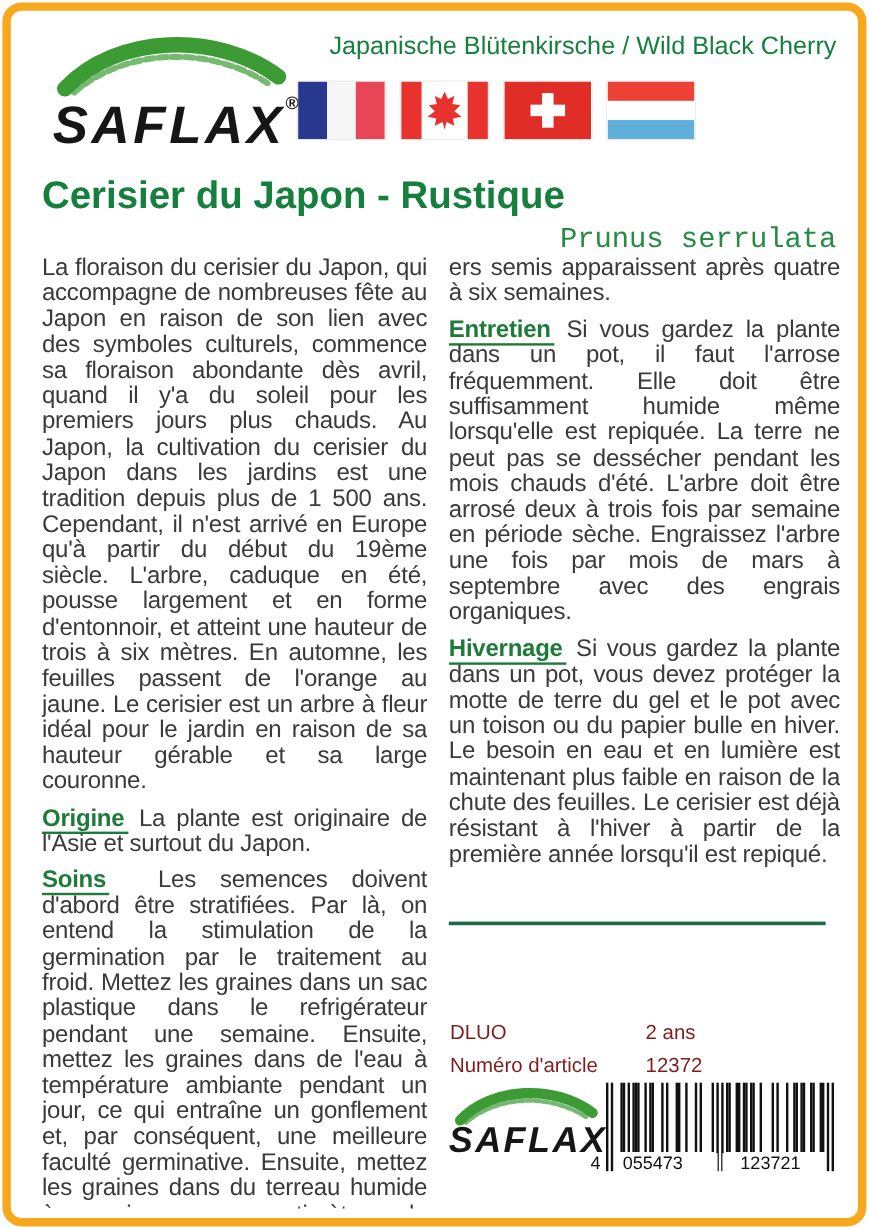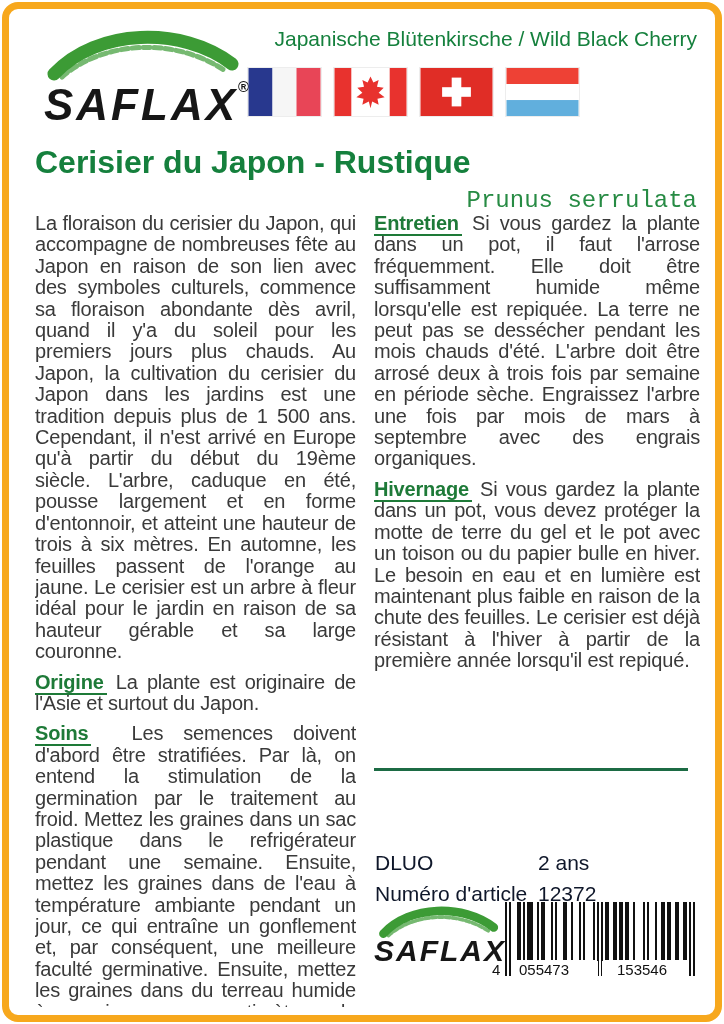--- a/index.html
+++ b/index.html
@@ -26,21 +26,21 @@
   
   .col{position:absolute;top:213px;font-size:20px;line-height:21.4px;letter-spacing:-0.2px;
        text-align:justify;color:#3a3a3a;}
   .col p{margin:0 0 9px 0;}
   .col-left{left:35px;width:321px;height:794px;overflow:hidden;}
   .col-right{left:374px;width:326px;height:560px;overflow:hidden;}
   .sec{color:#1E7A38;font-weight:bold;border-bottom:2px solid #1E7A38;padding-right:3px;}
 
   
   .rule{position:absolute;left:374px;top:768px;width:314px;height:3px;background:#1C6B44;}
-  .meta{position:absolute;left:375px;top:851px;font-size:21px;color:#0f172a;
+  .meta{position:absolute;left:375px;top:851px;font-size:17px;color:#7f1d1d;
         display:grid;grid-template-columns:163px auto;row-gap:7px;}
   .footer-logo{position:absolute;left:372px;top:898px;width:132px;height:88px;}
   .footer-logo .arc{position:absolute;left:4px;top:2px;width:124px;height:40px;}
   .footer-logo .brand-sm{position:absolute;left:2px;top:36px;font-size:30px;font-weight:bold;
                          font-style:italic;letter-spacing:2px;color:#161616;}
   .barcode{position:absolute;left:505px;top:902px;width:190px;height:90px;}
   .barcode .digit{position:absolute;top:59px;font-size:15px;color:#111;background:#fff;padding:0 1px;}
   .bd-lead{left:-14px;}
   .bd-g1{left:13px;width:78px;text-align:left;}
   .bd-g2{left:97px;width:78px;text-align:center;}
@@ -95,20 +95,21 @@
 <div class="title">Cerisier du Japon - Rustique</div>
 <div class="latin">Prunus serrulata</div>
 
 <div class="col col-left">
   <p>La floraison du cerisier du Japon, qui accompagne de nombreuses fête au Japon en raison de son lien avec des symboles culturels, commence sa floraison abondante dès avril, quand il y'a du soleil pour les premiers jours plus chauds. Au Japon, la cultivation du cerisier du Japon dans les jardins est une tradition depuis plus de 1 500 ans. Cependant, il n'est arrivé en Europe qu'à partir du début du 19ème siècle. L'arbre, caduque en été, pousse largement et en forme d'entonnoir, et atteint une hauteur de trois à six mètres. En automne, les feuilles passent de l'orange au jaune. Le cerisier est un arbre à fleur idéal pour le jardin en raison de sa hauteur gérable et sa large couronne.</p>
   <p><span class="sec">Origine</span> <span>La plante est originaire de l'Asie et surtout du Japon.</span></p>
   <p><span class="sec">Soins</span>&nbsp; <span>Les semences doivent d'abord être stratifiées. Par là, on entend la stimulation de la germination par le traitement au froid. Mettez les graines dans un sac plastique dans le refrigérateur pendant une semaine. Ensuite, mettez les graines dans de l'eau à température ambiante pendant un jour, ce qui entraîne un gonflement et, par conséquent, une meilleure faculté germinative. Ensuite, mettez les graines dans du terreau humide à environ un centimètre de profondeur. Couvrez le récipient avec une feuille transparente dans laquelle vous faites des trous. Comme ça, le terreau est protégé du dessèchement. Vous devez enlever la feuille pendant deux heures tous les deux ou trois jours. Ceci prévient la formation de moisissures dans le terreau. Mettez le récipient dans un endroit lumineux et chaud de 15° à 20° Celsius et gardez le terreau humide, mais pas mouillé. Normalement, les premi-</span></p>
 </div>
 
 <div class="col col-right">
+  <p>ers semis apparaissent après quatre à six semaines.</p>
   <p><span class="sec">Entretien</span> <span>Si vous gardez la plante dans un pot, il faut l'arrose fréquemment. Elle doit être suffisamment humide même lorsqu'elle est repiquée. La terre ne peut pas se dessécher pendant les mois chauds d'été. L'arbre doit être arrosé deux à trois fois par semaine en période sèche. Engraissez l'arbre une fois par mois de mars à septembre avec des engrais organiques.</span></p>
   <p><span class="sec">Hivernage</span> <span>Si vous gardez la plante dans un pot, vous devez protéger la motte de terre du gel et le pot avec un toison ou du papier bulle en hiver. Le besoin en eau et en lumière est maintenant plus faible en raison de la chute des feuilles. Le cerisier est déjà résistant à l'hiver à partir de la première année lorsqu'il est repiqué.</span></p>
 </div>
 
 <div class="rule"></div>
 
 <div class="meta">
   <span>DLUO</span>
   <span>2 ans</span>
   <span>Numéro d'article</span>
@@ -164,14 +165,14 @@
       <rect x="164" y="0" width="2" height="58" fill="#111"></rect>
       <rect x="170" y="0" width="2" height="58" fill="#111"></rect>
       <rect x="172" y="0" width="2" height="58" fill="#111"></rect>
       <rect x="178" y="0" width="2" height="58" fill="#111"></rect>
       <rect x="180" y="0" width="2" height="58" fill="#111"></rect>
       <rect x="184" y="0" width="2" height="74" fill="#111"></rect>
       <rect x="188" y="0" width="2" height="74" fill="#111"></rect>
     </svg>
   <span class="digit bd-lead">4</span>
   <span class="digit bd-g1">055473</span>
-  <span class="digit bd-g2">153546</span>
+  <span class="digit bd-g2">123721</span>
 </div>
 
 </body></html>

